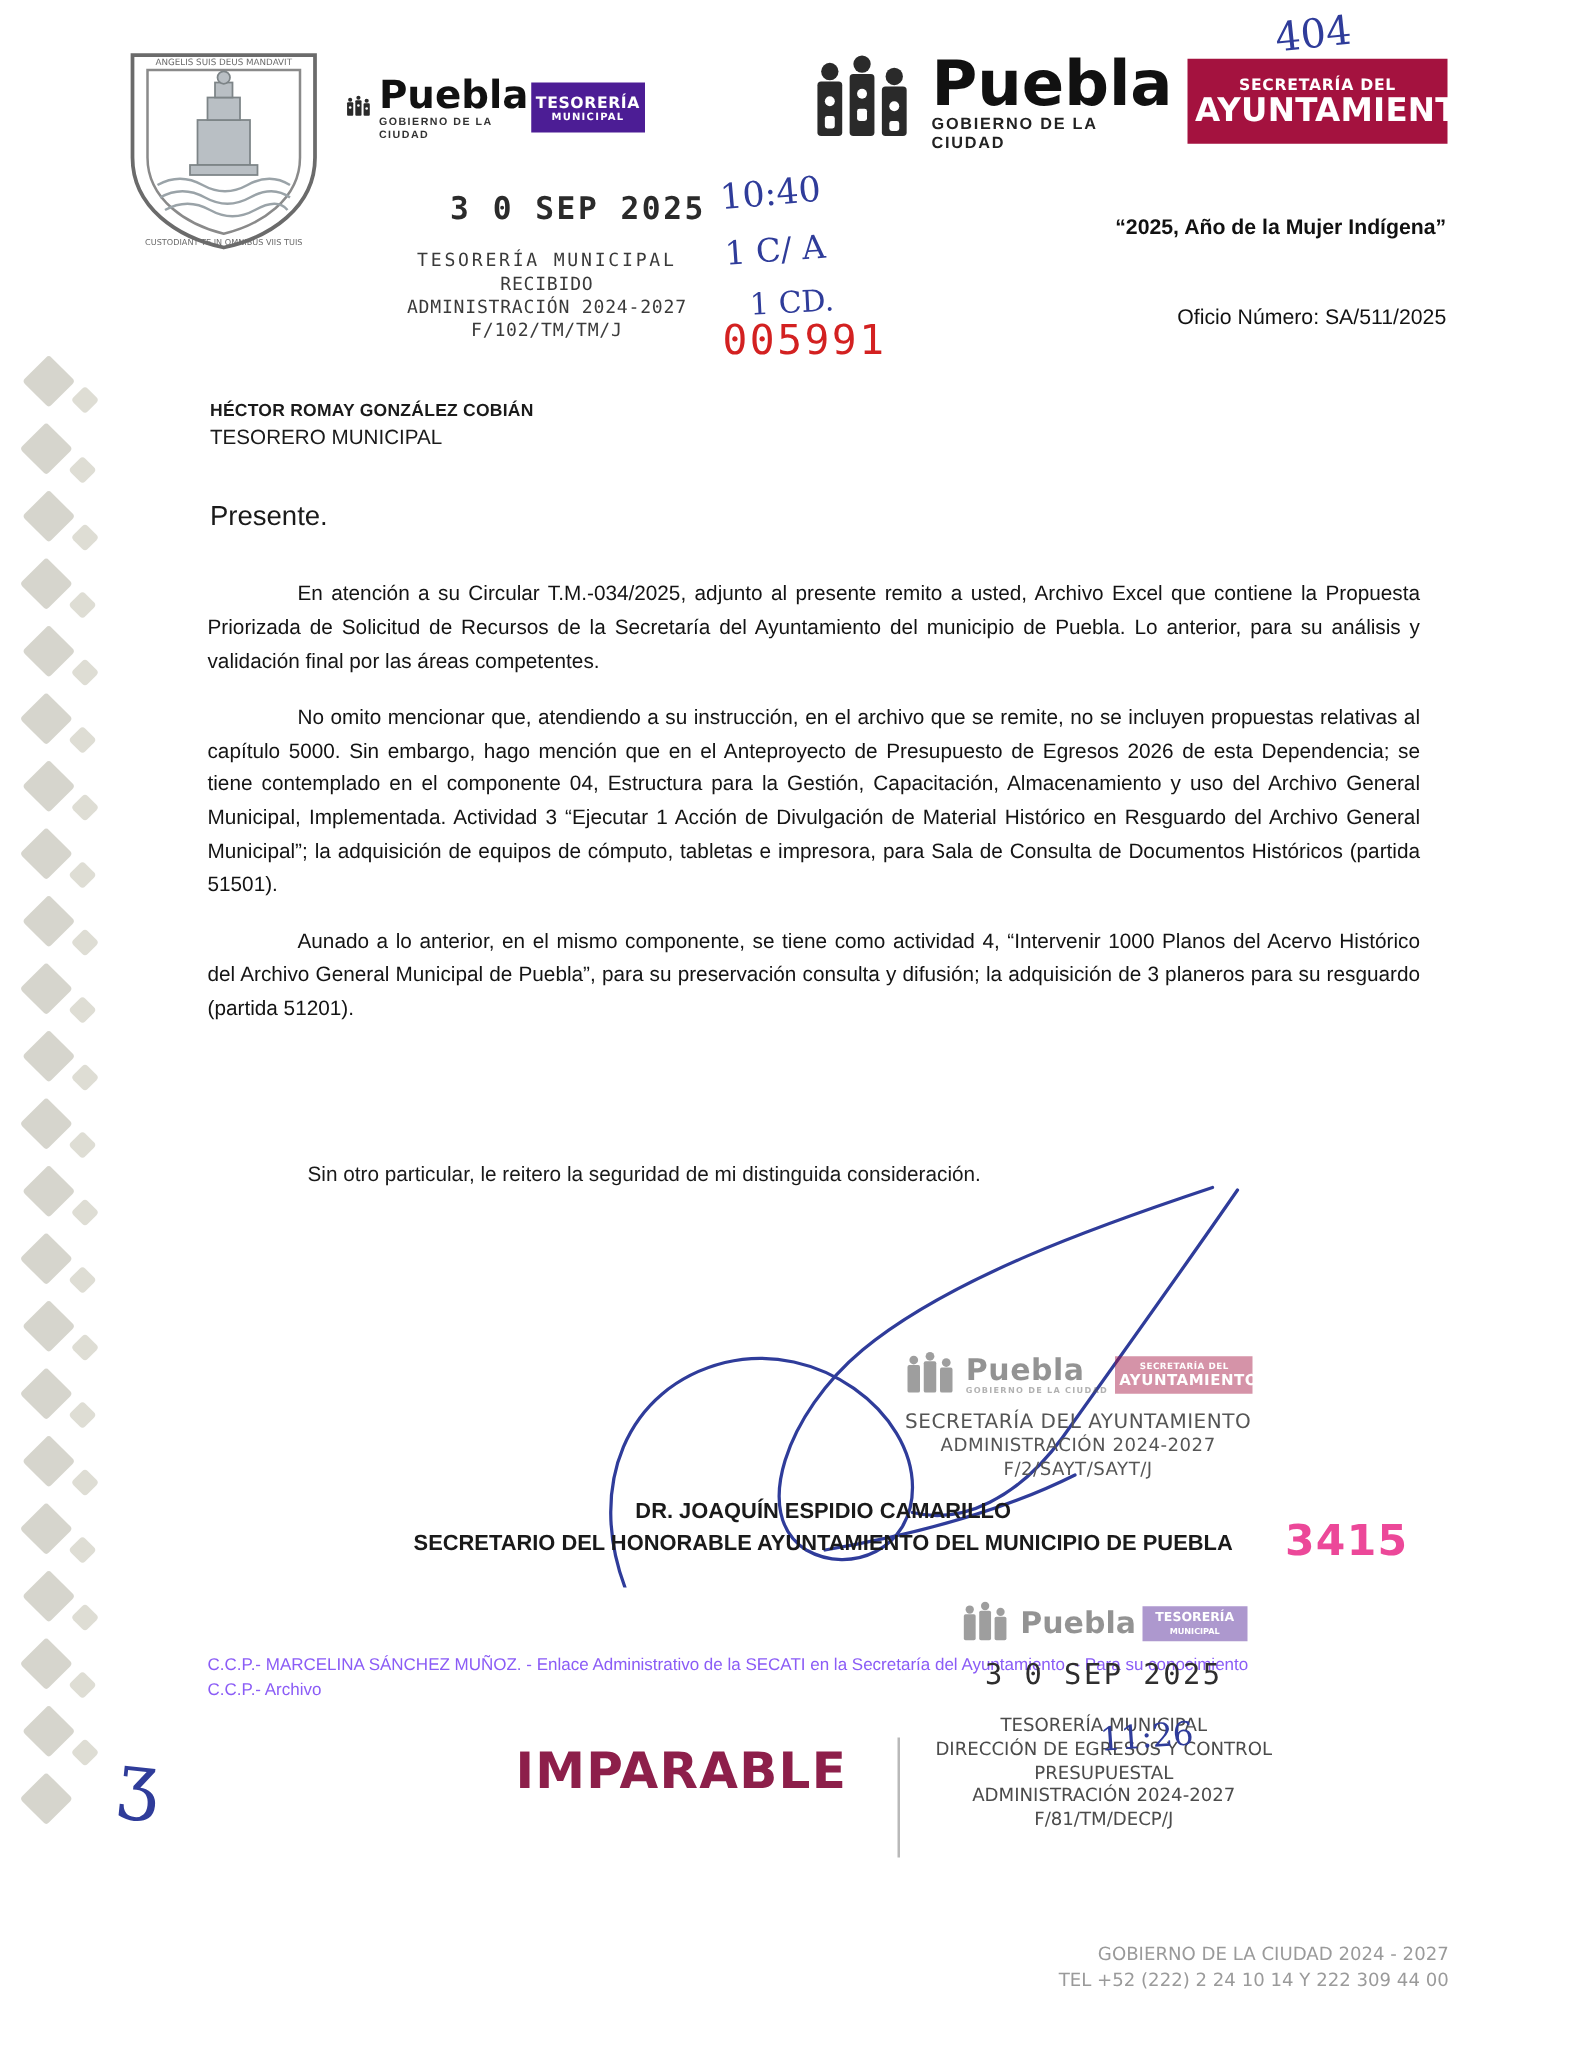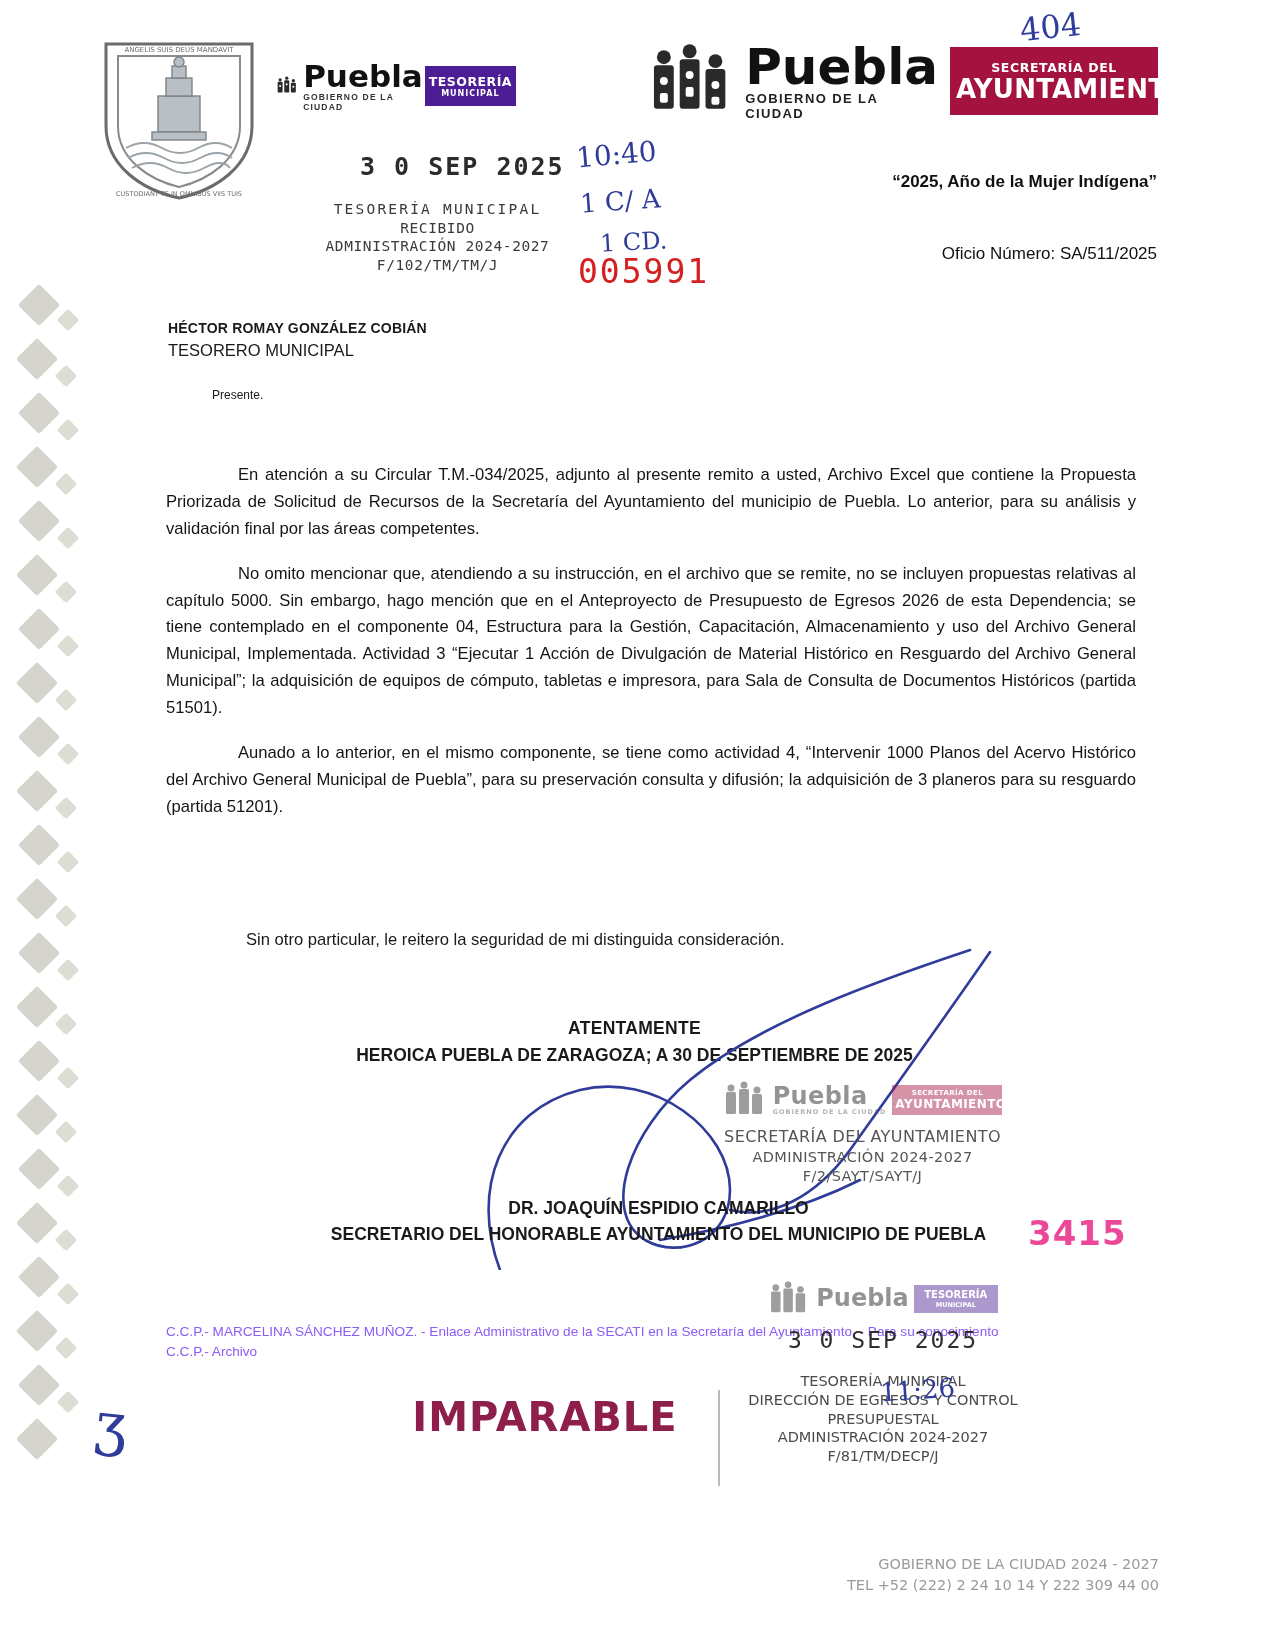--- a/index.html
+++ b/index.html
@@ -69,21 +69,21 @@
   }
   .oficio {
     position:absolute; right:112px; top:244px;
     font-size:17px; color:#111;
   }
 
   
   .addressee { position:absolute; left:168px; top:320px; }
   .addressee .name { font-size:14px; font-weight:bold; letter-spacing:.2px; }
   .addressee .role { font-size:16.5px; margin-top:5px; }
-  .presente { position:absolute; left:168px; top:388px; font-size:12px;margin-left:44px; }
+  .presente { position:absolute; left:168px; top:400px; font-size:22px; }
 
   .body-text {
     position:absolute; left:166px; top:462px; width:970px;
     font-size:16.6px; line-height:1.62; text-align:justify;
     color:#141414;
   }
   .body-text p { margin:0 0 18px 0; text-indent:72px; }
   .body-text p.last { margin-bottom:0; }
 
   .closing {
@@ -320,24 +320,20 @@
   <div class="presente">Presente.</div>
 
   <div class="body-text">
     <p>En atención a su Circular T.M.-034/2025, adjunto al presente remito a usted, Archivo Excel que contiene la Propuesta Priorizada de Solicitud de Recursos de la Secretaría del Ayuntamiento del municipio de Puebla. Lo anterior, para su análisis y validación final por las áreas competentes.</p>
     <p>No omito mencionar que, atendiendo a su instrucción, en el archivo que se remite, no se incluyen propuestas relativas al capítulo 5000. Sin embargo, hago mención que en el Anteproyecto de Presupuesto de Egresos 2026 de esta Dependencia; se tiene contemplado en el componente 04, Estructura para la Gestión, Capacitación, Almacenamiento y uso del Archivo General Municipal, Implementada. Actividad 3 “Ejecutar 1 Acción de Divulgación de Material Histórico en Resguardo del Archivo General Municipal”; la adquisición de equipos de cómputo, tabletas e impresora, para Sala de Consulta de Documentos Históricos (partida 51501).</p>
     <p>Aunado a lo anterior, en el mismo componente, se tiene como actividad 4, “Intervenir 1000 Planos del Acervo Histórico del Archivo General Municipal de Puebla”, para su preservación consulta y difusión; la adquisición de 3 planeros para su resguardo (partida 51201).</p>
   </div>
 
   <div class="closing">Sin otro particular, le reitero la seguridad de mi distinguida consideración.</div>
 
-  <div class="atentamente">
-    <div class="a1">ATENTAMENTE</div>
-    <div class="a2">HEROICA PUEBLA DE ZARAGOZA; A 30 DE SEPTIEMBRE DE 2025</div>
-  </div>
 
   <svg class="scribble" viewBox="0 0 620 330" xmlns="http://www.w3.org/2000/svg">
     <g fill="none" stroke="#2f3c9a" stroke-width="2.6" stroke-linecap="round">
       <path d="M70 330 C40 250 70 170 150 150 C225 132 300 190 300 250 C300 300 250 320 215 300 C170 272 200 190 260 140 C330 82 450 40 540 10"></path>
       <path d="M560 12 C520 70 470 140 420 210 C385 258 340 280 300 270"></path>
       <path d="M230 300 C300 288 370 270 430 240"></path>
     </g>
   </svg>
 
   <div class="stamp2">

